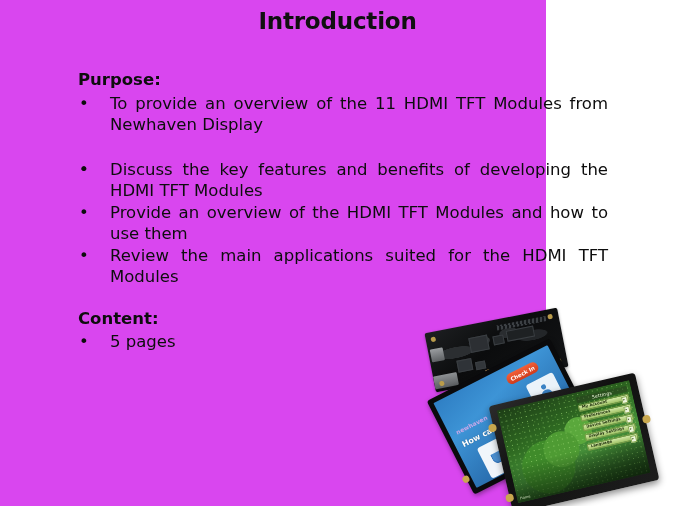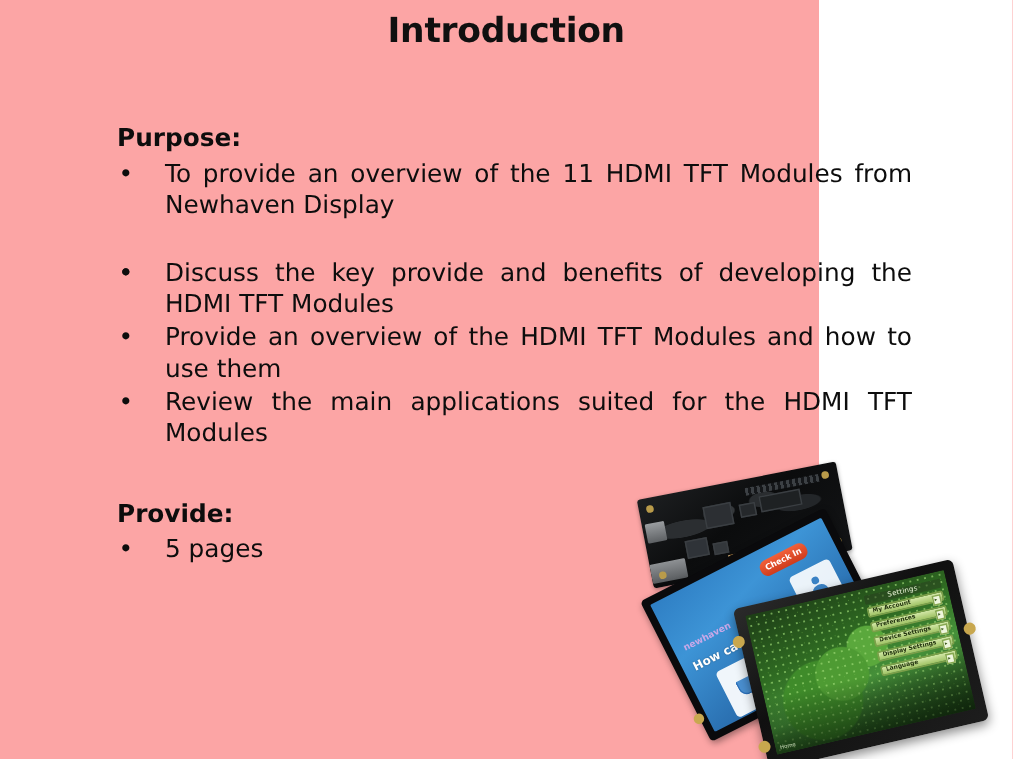--- a/index.html
+++ b/index.html
@@ -14,21 +14,21 @@
     font-family: "DejaVu Sans", "Liberation Sans", sans-serif;
     color: #000000;
     overflow: hidden;
     position: relative;
   }
 
   .slide {
     position: relative;
     width: 546px;
     height: 506px;
-    background: #fca5a5;
+    background: #d946ef;
   }
 
   
   .slide-title {
     position: absolute;
     top: 8px;
     left: 0;
     width: 675px;
     text-align: center;
     font-family: "DejaVu Sans", "Liberation Sans", sans-serif;
@@ -43,21 +43,21 @@
     position: absolute;
     left: 78px;
     top: 70px;
     width: 530px;
   }
 
   .section-heading {
     font-weight: bold;
     font-size: 16.5px;
     color: #0d0d0d;
-    margin: 12px 0 2px 0;
+    margin: 0 0 2px 0;
     line-height: 1.25;
   }
 
   .bullet-list {
     list-style: none;
     margin: 0;
     padding: 0;
   }
 
   .bullet-item {
@@ -434,35 +434,35 @@
     </ul>
 
     <div class="gap-section"></div>
 
     <ul class="bullet-list">
       <li class="bullet-item no-justify">
         <span class="bullet-dot">•</span>
       </li>
       <li class="bullet-item">
         <span class="bullet-dot">•</span>
-        <span>Discuss the key provide and benefits of developing the HDMI TFT Modules</span>
+        <span>Discuss the key features and benefits of developing the HDMI TFT Modules</span>
       </li>
       <li class="bullet-item">
         <span class="bullet-dot">•</span>
         <span>Provide an overview of the HDMI TFT Modules and how to use them</span>
       </li>
       <li class="bullet-item">
         <span class="bullet-dot">•</span>
         <span>Review the main applications suited for the HDMI TFT Modules</span>
       </li>
     </ul>
 
     <div class="gap-section-small"></div>
 
-    <div class="section-heading">Provide:</div>
+    <div class="section-heading">Content:</div>
     <ul class="bullet-list">
       <li class="bullet-item no-justify">
         <span class="bullet-dot">•</span>
         <span>5 pages</span>
       </li>
     </ul>
 
   </div>
 
   <div class="product-photo">

